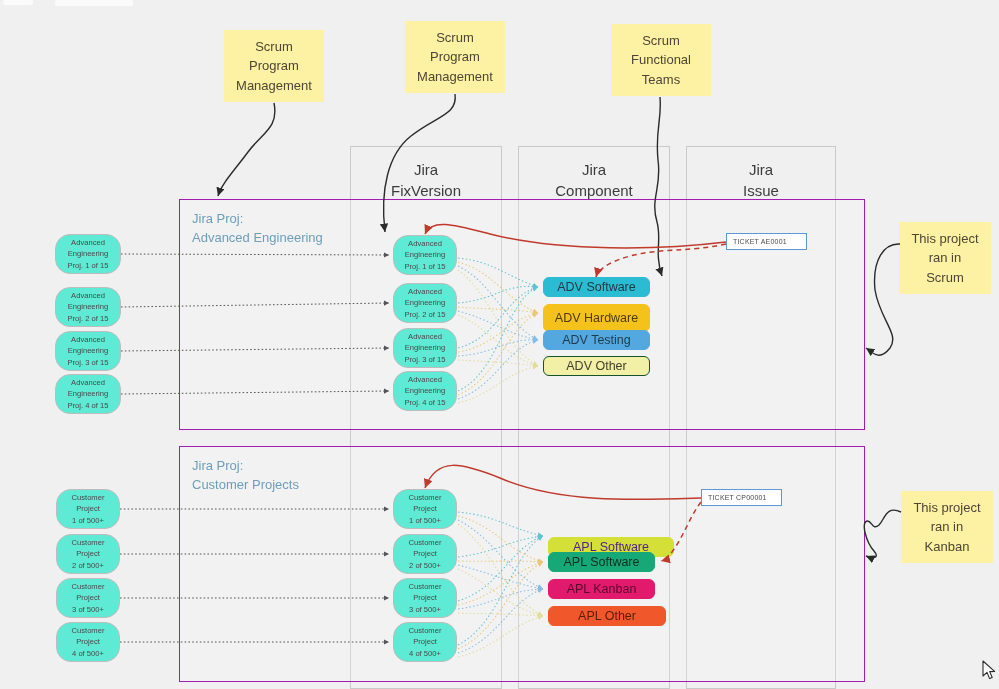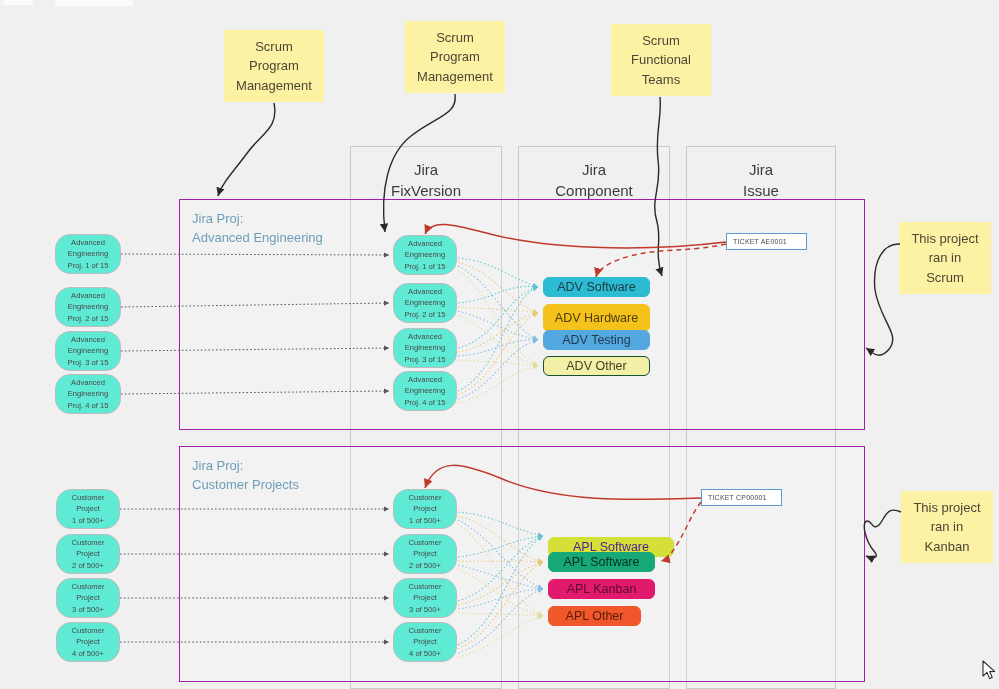--- a/index.html
+++ b/index.html
@@ -190,21 +190,21 @@
 
   <div class="pill" style="left:548px;top:526px;width:126px;height:20px;background:#d4e038;color:#4c1d95;border:1px solid #d4e038;margin-top:11px;">
     <span>APL Software</span>
     </div>
   <div class="pill" style="left:548px;top:552px;width:107px;height:20px;background:#17a878;color:#062f20;border:1px solid #17a878;">
     <span>APL Software</span>
     </div>
   <div class="pill" style="left:548px;top:579px;width:107px;height:20px;background:#e21a6e;color:#5a0a2b;border:1px solid #e21a6e;">
     <span>APL Kanban</span>
     </div>
-  <div class="pill" style="left:548px;top:606px;width:93px;height:20px;background:#f0572a;color:#5a1c08;border:1px solid #f0572a;">
+  <div class="pill" style="left:548px;top:606px;width:118px;height:20px;background:#f0572a;color:#5a1c08;border:1px solid #f0572a;">
     <span>APL Other</span>
     </div>
 
   <div class="ticket" style="left:701px;top:489px;width:81px;height:17px;">
     <span>TICKET CP00001</span>
     </div>
 
   <div class="note" style="left:224px;top:30px;width:100px;height:72px;">
     <span>Scrum
 Program

